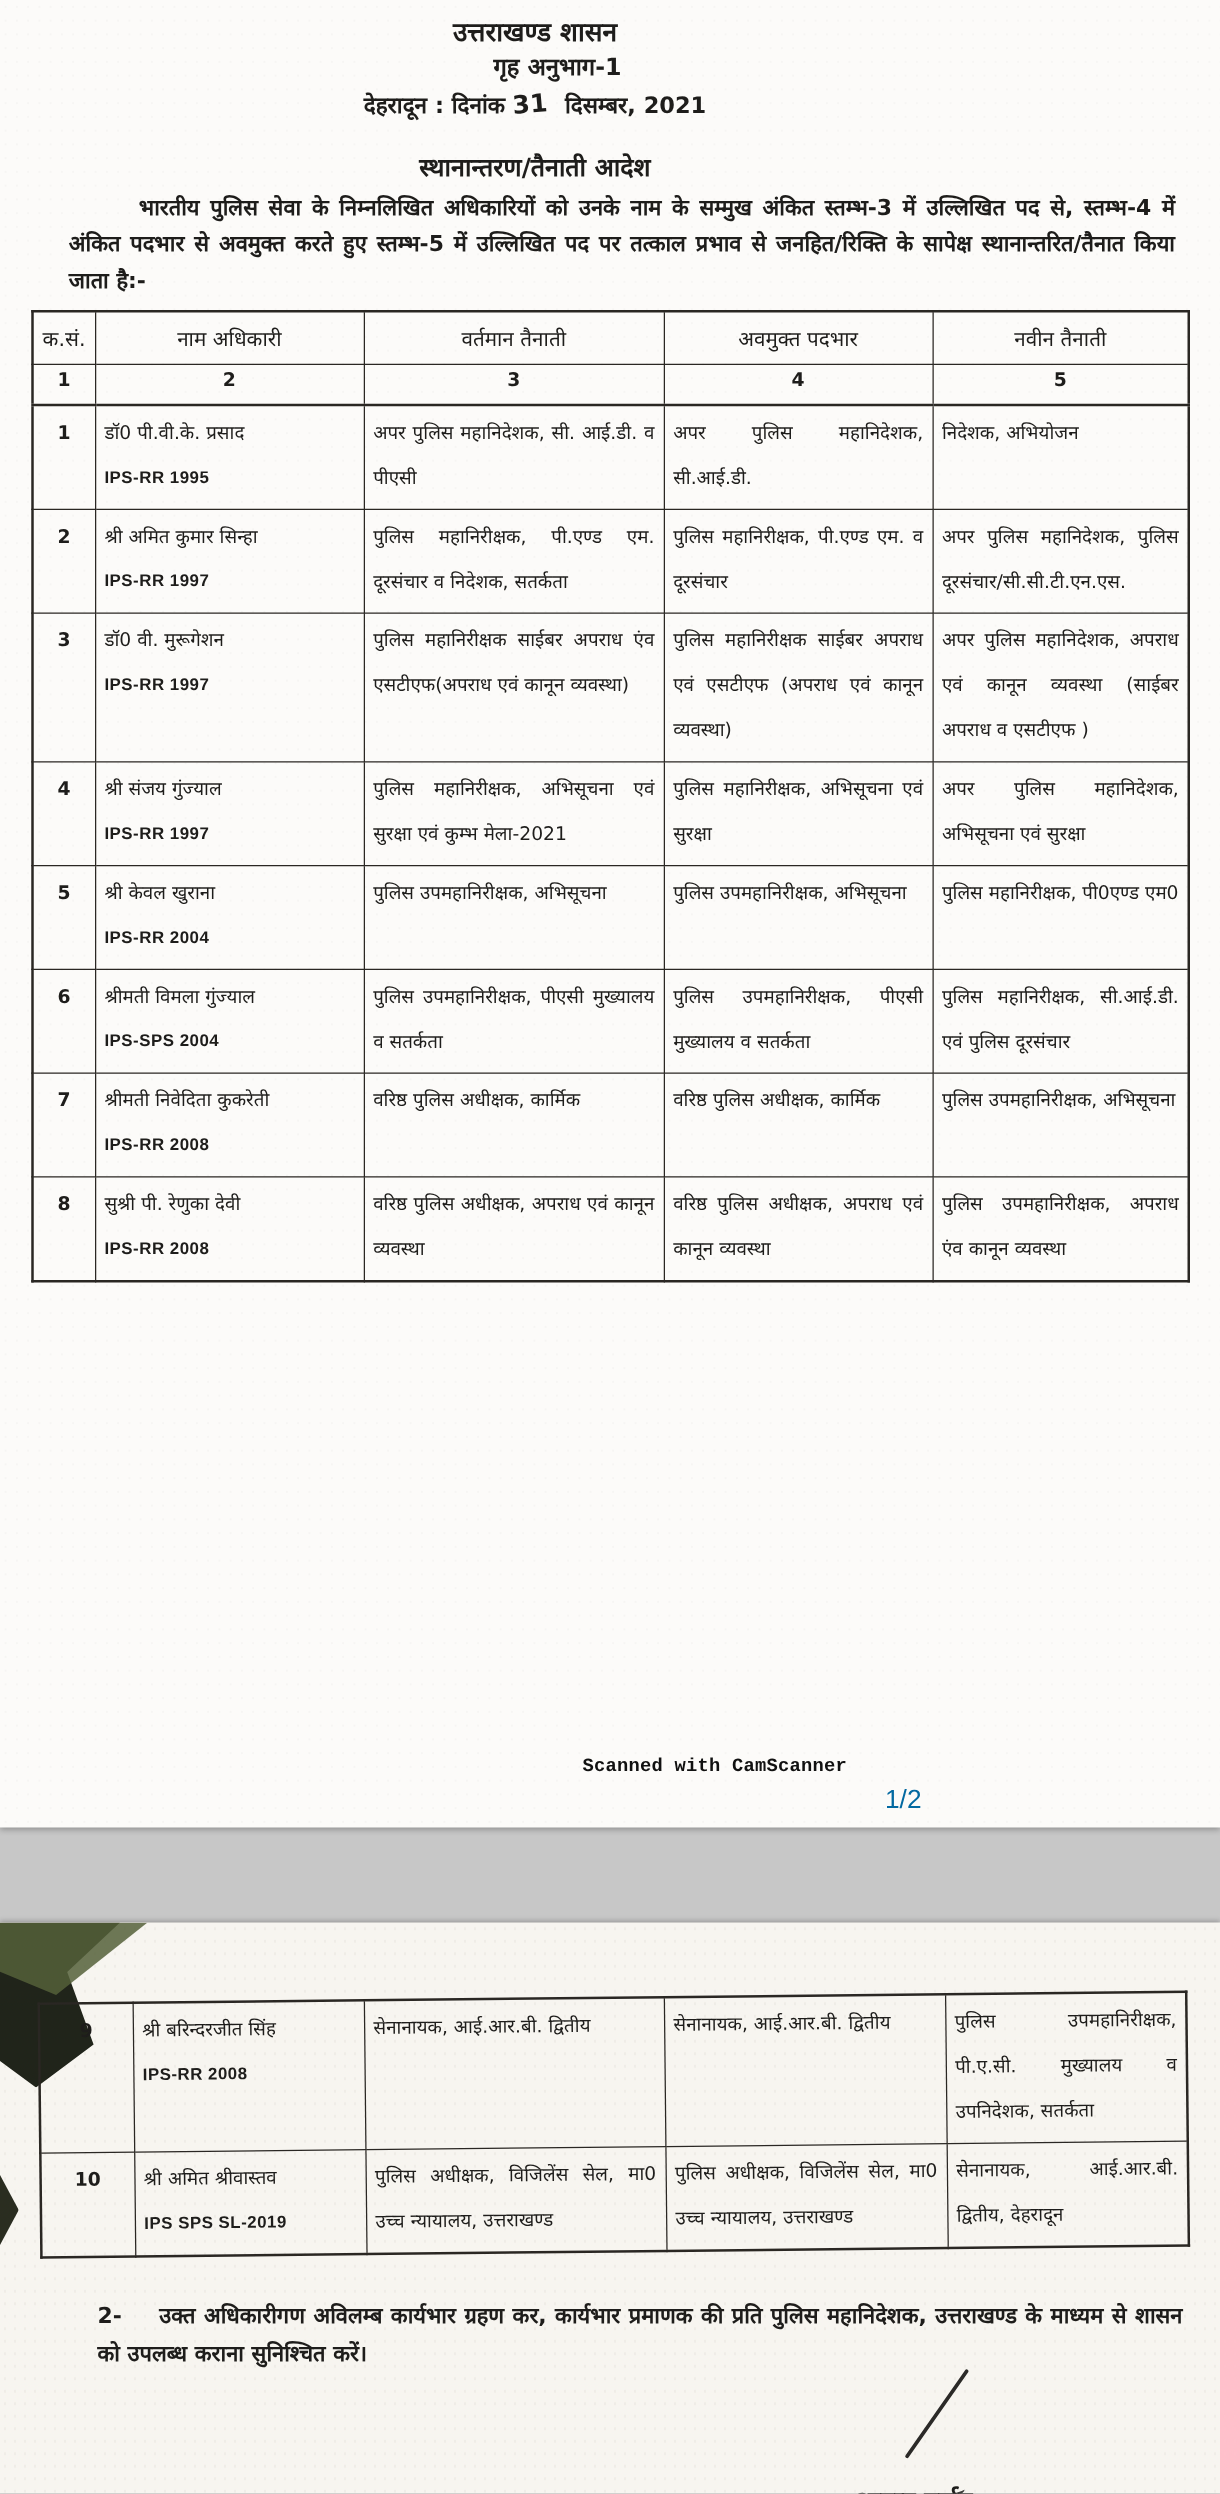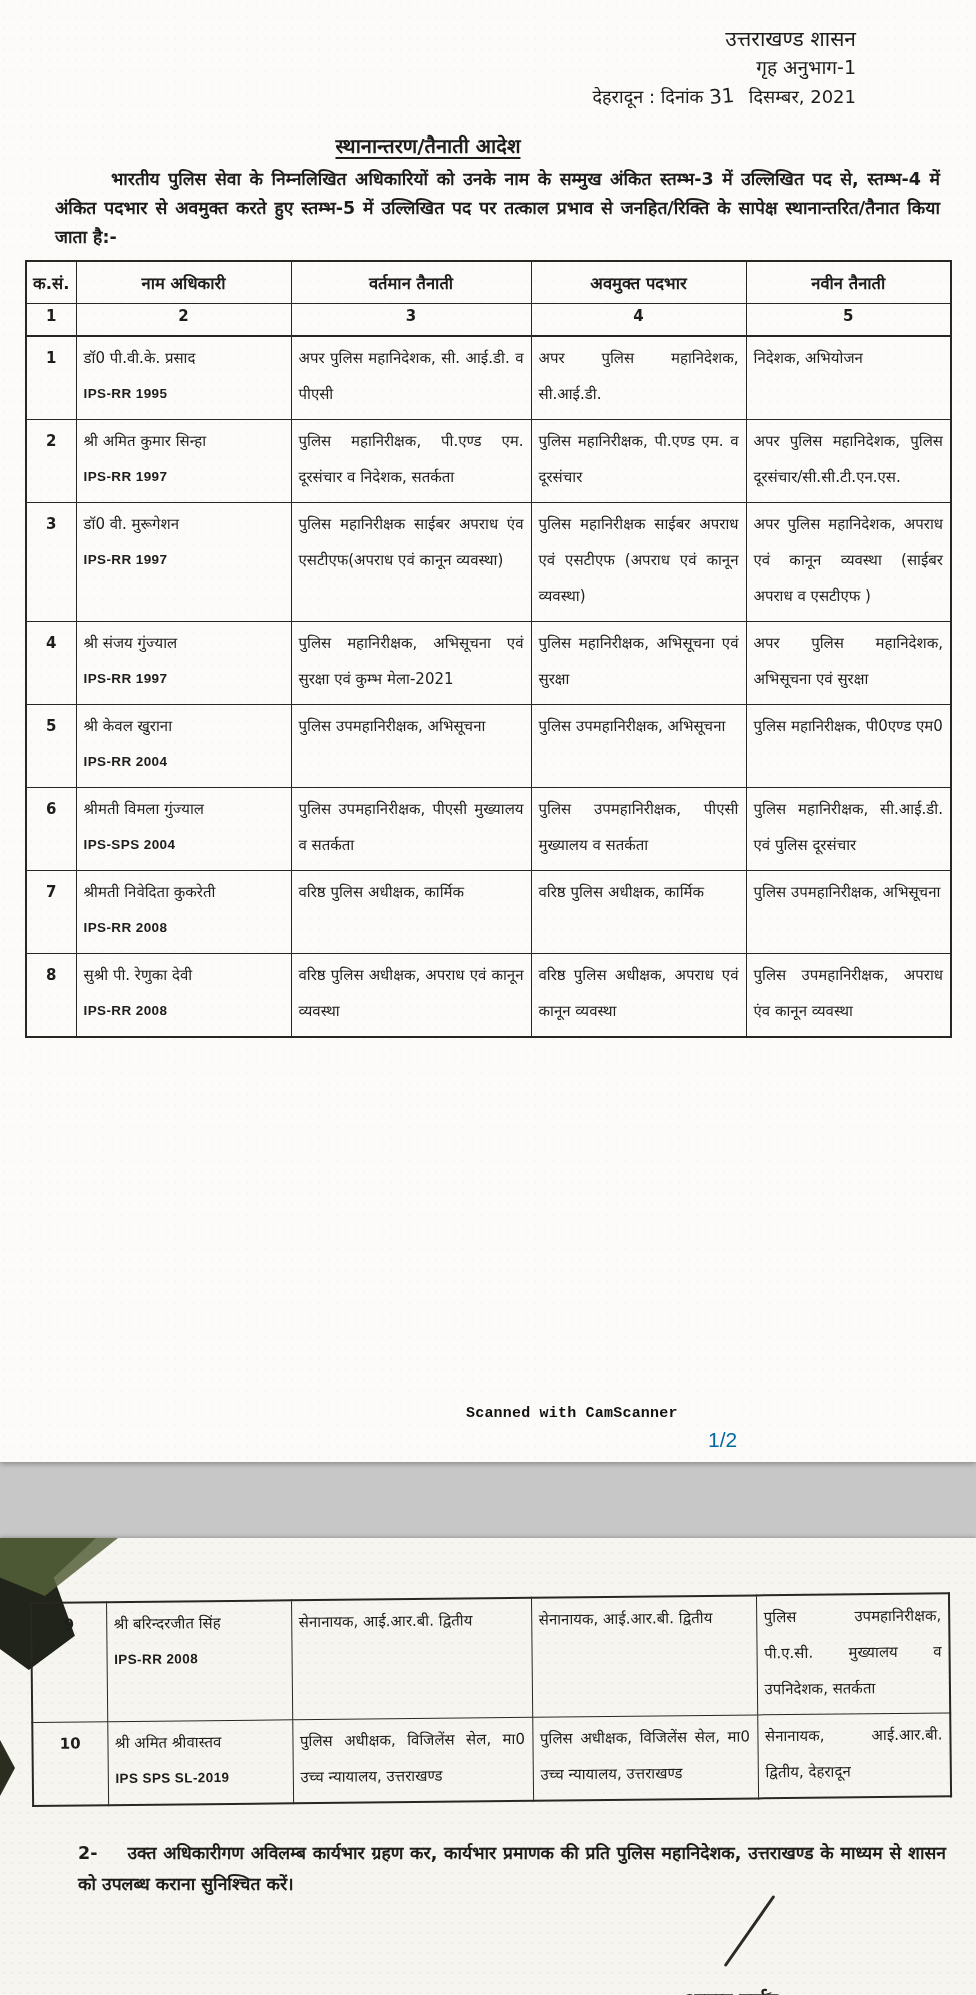--- a/index.html
+++ b/index.html
@@ -11,37 +11,37 @@
   }
   .page{position:absolute;left:0;width:976px;background:#fcfbf9;}
   .page1{top:0;height:1462px;box-shadow:0 2px 5px rgba(0,0,0,.3);
     background-image:radial-gradient(rgba(0,0,0,.025) 1px, transparent 1px);
     background-size:9px 11px;}
   .page2{top:1538px;height:457px;background:#f7f5f0;box-shadow:0 -1px 4px rgba(0,0,0,.25);
     background-image:radial-gradient(rgba(40,30,10,.04) 1px, transparent 1px);
     background-size:8px 10px;}
 
   
-  .doc-head{width:856px;text-align:right;padding-top:25px;font-weight:400;}
+  .doc-head{width:856px;text-align:center;padding-top:12px;font-weight:700;}
   .org{font-size:21px;line-height:28px;}
   .dept{font-size:19px;line-height:28px;margin-left:36px;}
   .num-line,.date-line{font-size:18px;line-height:30px;}
   .hand-slash{display:inline-block;width:30px;height:3px;background:#25231f;border-radius:2px;
     transform:rotate(-26deg);vertical-align:middle;margin:0 24px 6px 12px;}
   .hand-day{display:inline-block;transform:rotate(-5deg);font-size:20px;margin:0 14px 0 6px;}
   .order-title{width:856px;text-align:center;font-size:20px;font-weight:700;
-    text-decoration:underline;text-underline-offset:4px;margin-top:20px;}
+    text-underline-offset:4px;margin-top:20px;}
   .intro{margin:6px 36px 0 55px;font-size:17.5px;line-height:29px;text-align:justify;
     text-indent:56px;font-weight:600;}
 
   
   table.t{border-collapse:collapse;table-layout:fixed;border:2px solid #2a2723;}
   table.t th,table.t td{border:1.6px solid #2a2723;vertical-align:top;overflow:hidden;}
   .t1{margin:8px 0 0 25px;width:925px;}
-  .t1 th{font-size:16.5px;font-weight:700;text-align:center;padding:9px 2px;}
+  .t1 th{font-size:16.5px;font-weight:400;text-align:center;padding:9px 2px;}
   .numrow td{font-size:15px;font-weight:700;text-align:center;padding:3px 0 10px;
     border-bottom-width:2.5px !important;}
   table.t tbody td{font-size:15px;line-height:36px;padding:3px 7px 7px;text-align:justify;}
   td.sn{text-align:center !important;font-weight:600;}
   .nm{}
   .cadre{font-family:"Liberation Sans","DejaVu Sans",sans-serif;font-weight:700;
     font-size:13.5px;letter-spacing:.4px;line-height:36px;}
   .t2{position:absolute;top:64px;left:30px;width:918px;
     transform:rotate(-0.6deg);transform-origin:left top;}
   .t2 tbody td{font-size:14.5px;line-height:37px;}

